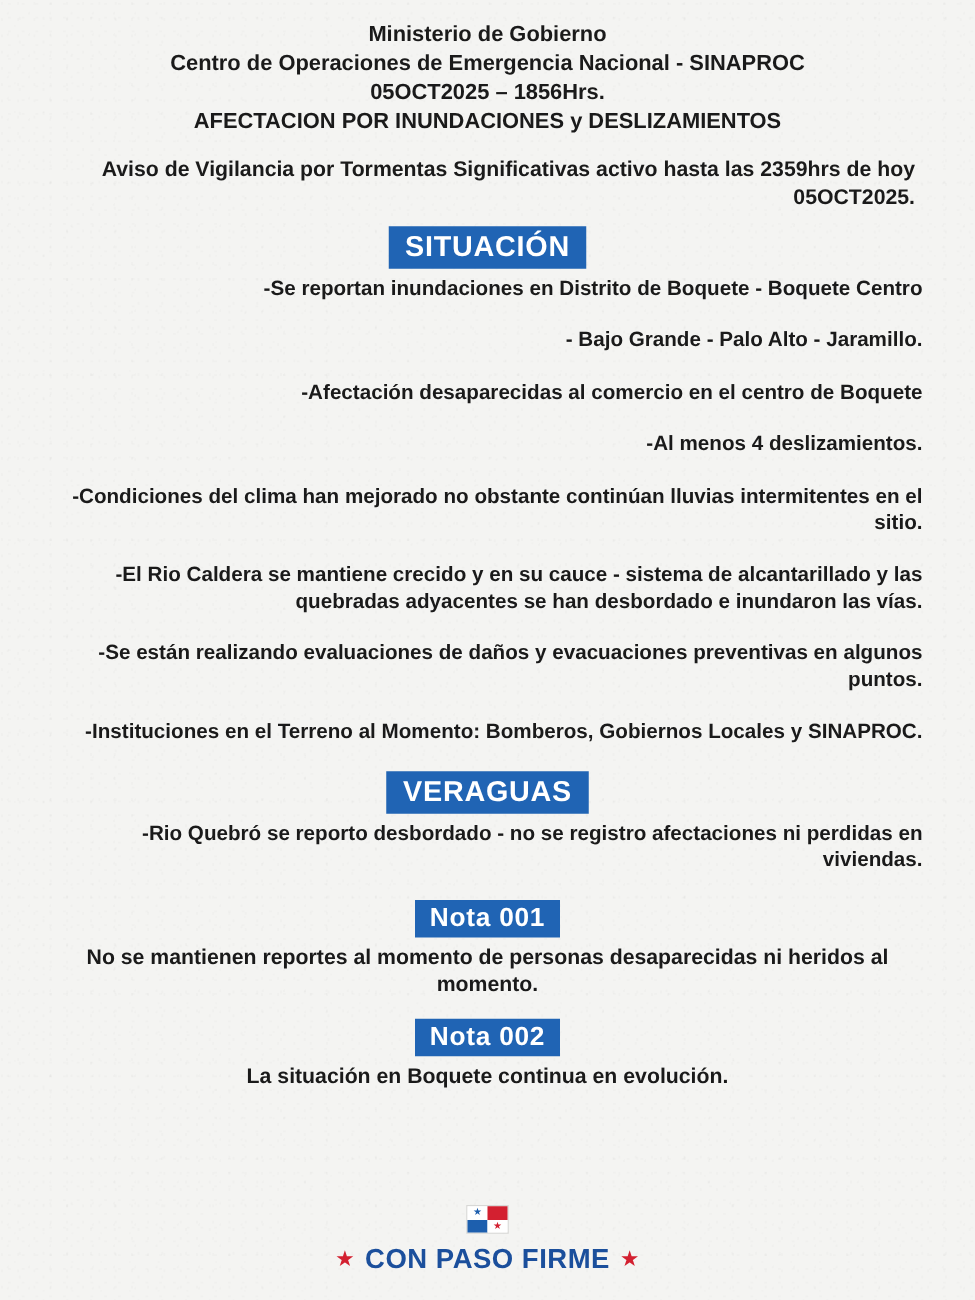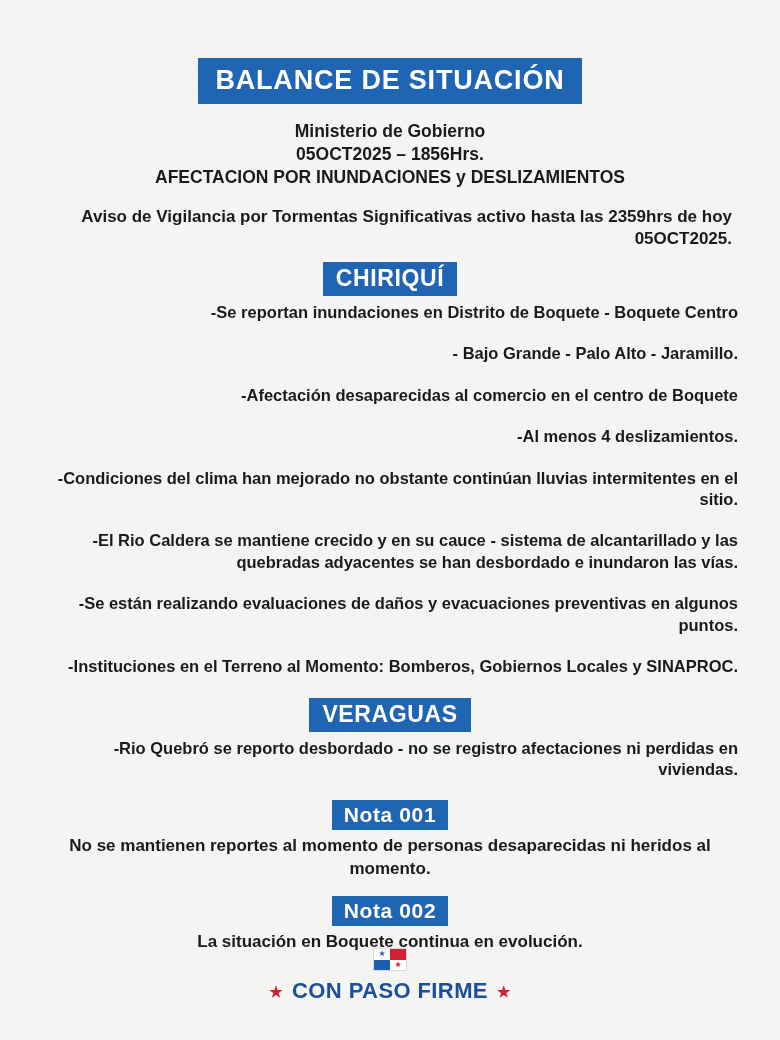--- a/index.html
+++ b/index.html
@@ -163,36 +163,34 @@
     line-height: 1;
   }
 </style>
 </head>
 <body>
 
 <div class="paper-texture"></div>
 
 <div class="page">
 
-  <div class="banner-row" style="padding-top:58px;">
-    <div class="banner banner-title">BALANCE DE SITUACIÓN</div>
-  </div>
 
   <div class="header-block">
     <div>Ministerio de Gobierno</div>
+    <div>Centro de Operaciones de Emergencia Nacional - SINAPROC</div>
     <div>05OCT2025 – 1856Hrs.</div>
     <div>AFECTACION POR INUNDACIONES y DESLIZAMIENTOS</div>
   </div>
 
   <div class="notice">Aviso de Vigilancia por Tormentas Significativas activo hasta las 2359hrs de hoy 05OCT2025.</div>
 
   <div class="spacer-12"></div>
 
   <div class="banner-row">
-    <div class="banner banner-section">CHIRIQUÍ</div>
+    <div class="banner banner-section">SITUACIÓN</div>
   </div>
   <div class="section-body">
     <p class="para">-Se reportan inundaciones en Distrito de Boquete - Boquete Centro</p>
     <p class="para">- Bajo Grande - Palo Alto - Jaramillo.</p>
     <p class="para">-Afectación desaparecidas al comercio en el centro de Boquete</p>
     <p class="para">-Al menos 4 deslizamientos.</p>
     <p class="para">-Condiciones del clima han mejorado no obstante continúan lluvias intermitentes en el sitio.</p>
     <p class="para">-El Rio Caldera se mantiene crecido y en su cauce - sistema de alcantarillado y las quebradas adyacentes se han desbordado e inundaron las vías.</p>
     <p class="para">-Se están realizando evaluaciones de daños y evacuaciones preventivas en algunos puntos.</p>
     <p class="para">-Instituciones en el Terreno al Momento: Bomberos, Gobiernos Locales y SINAPROC.</p>

